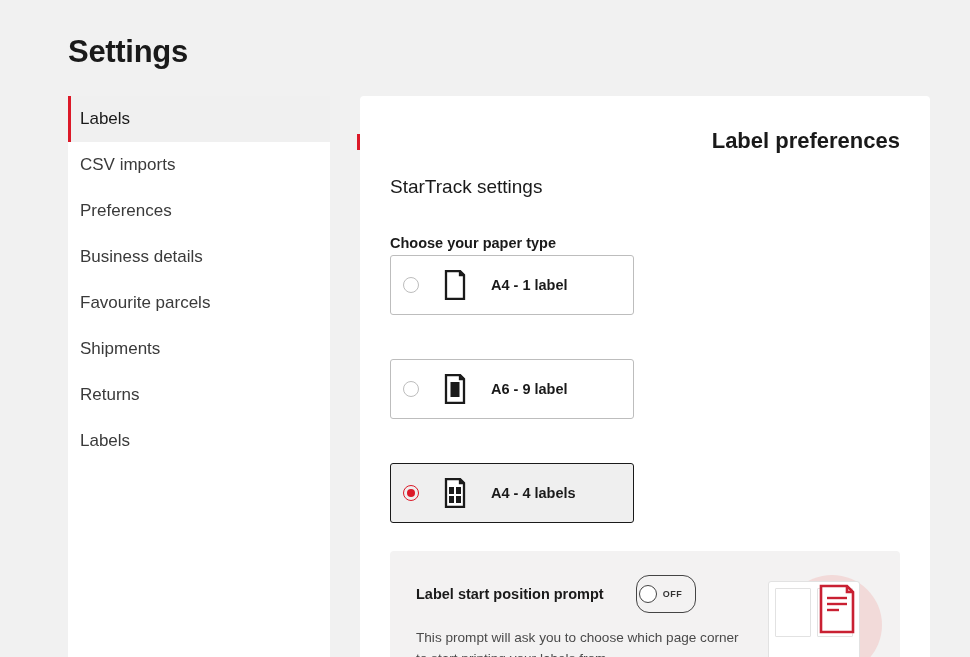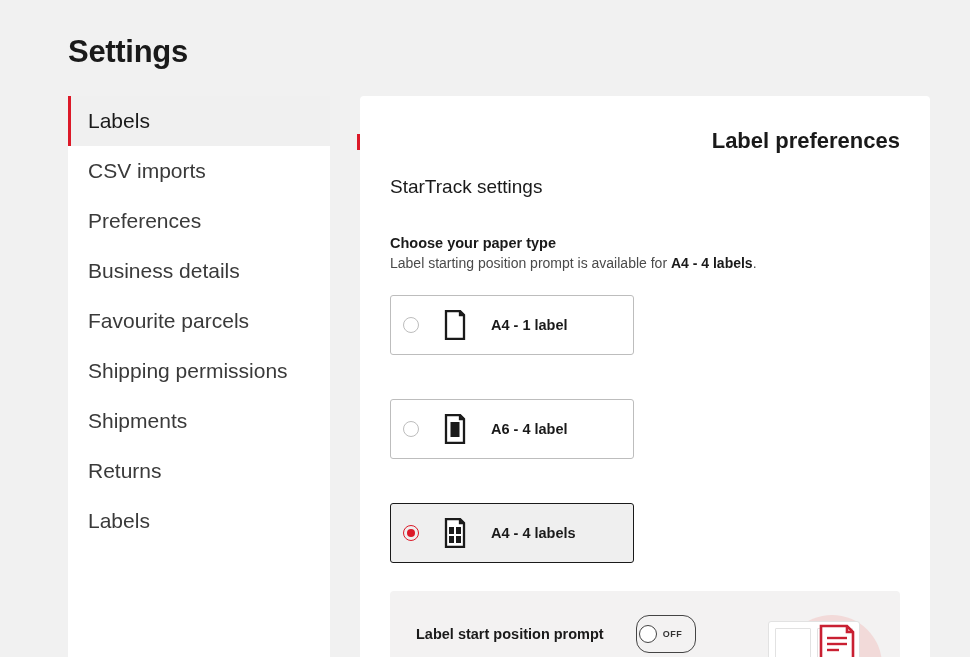--- a/index.html
+++ b/index.html
@@ -29,22 +29,22 @@
       gap: 30px;
     }
     .sidebar {
       width: 262px;
       background: #fff;
       border-radius: 4px;
       padding: 0 0 12px 0;
       flex-shrink: 0;
     }
     .sidebar-item {
-      padding: 13px 20px;
-      font-size: 21px;
+      padding: 13px 12px;
+      font-size: 17px;
       color: #3a3a3a;
       cursor: pointer;
       position: relative;
     }
     .sidebar-item.active {
       background: #f0f0f0;
       font-weight: 400;
       color: #1a1a1a;
     }
     .sidebar-item.active::before {
@@ -263,45 +263,39 @@
       </div>
       <div class="sidebar-item">
         <span>Preferences</span>
       </div>
       <div class="sidebar-item">
         <span>Business details</span>
       </div>
       <div class="sidebar-item">
         <span>Favourite parcels</span>
       </div>
-      <div class="sidebar-item">
-        <span>Shipping permissions</span>
-      </div>
 
 
       <div class="sidebar-item">
         <span>Shipments</span>
       </div>
       <div class="sidebar-item">
         <span>Returns</span>
       </div>
       <div class="sidebar-item">
         <span>Labels</span>
       </div>
     </nav>
 
     <main class="main">
       <div class="main-accent"></div>
       <h2 class="section-title">Label preferences</h2>
       <h3 class="subsection-title">StarTrack settings</h3>
 
       <div class="field-label">Choose your paper type</div>
-      <div class="field-desc">
-        <span>Label starting position prompt is available for </span><b>A4 - 4 labels</b><span>.</span>
-      </div>
 
       <div class="paper-options">
 
         <div class="paper-option">
           <span class="radio"></span>
           <span class="paper-icon">
             <svg width="24" height="30" viewBox="0 0 24 30">
               <path d="M3 1 H17 L21 5 V29 H3 Z" fill="#fff" stroke="#1a1a1a" stroke-width="2.3"></path>
               <path d="M17 1 V5 H21" fill="none" stroke="#1a1a1a" stroke-width="2.3"></path>
             </svg>
@@ -311,21 +305,21 @@
 
         <div class="paper-option">
           <span class="radio"></span>
           <span class="paper-icon">
             <svg width="24" height="30" viewBox="0 0 24 30">
               <path d="M3 1 H17 L21 5 V29 H3 Z" fill="#fff" stroke="#1a1a1a" stroke-width="2.3"></path>
               <path d="M17 1 V5 H21" fill="none" stroke="#1a1a1a" stroke-width="2.3"></path>
               <rect x="7.5" y="8" width="9" height="15" fill="#1a1a1a"></rect>
             </svg>
           </span>
-          <span class="paper-label">A6 - 4 label</span>
+          <span class="paper-label">A6 - 9 label</span>
         </div>
 
         <div class="paper-option selected">
           <span class="radio">
               <span class="radio-dot"></span>
             </span>
           <span class="paper-icon">
             <svg width="24" height="30" viewBox="0 0 24 30">
               <path d="M3 1 H17 L21 5 V29 H3 Z" fill="#fff" stroke="#1a1a1a" stroke-width="2.3"></path>
               <path d="M17 1 V5 H21" fill="none" stroke="#1a1a1a" stroke-width="2.3"></path>

